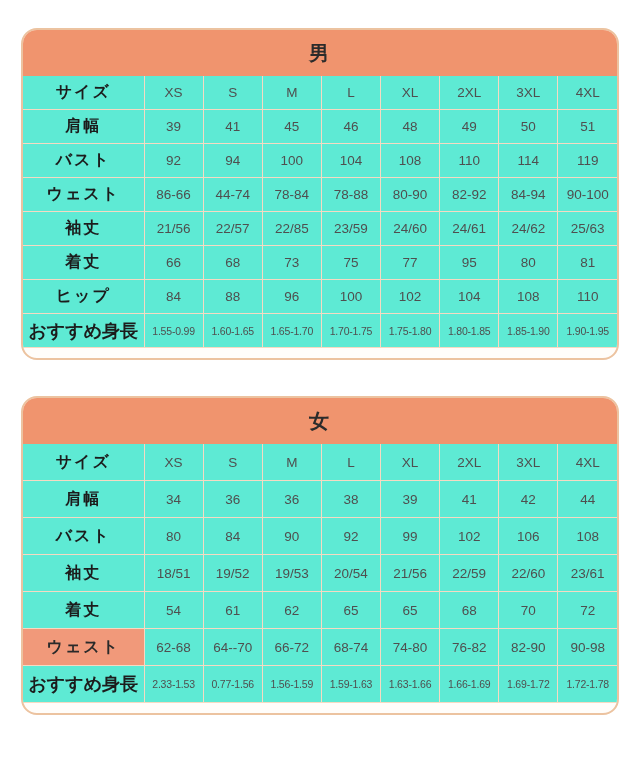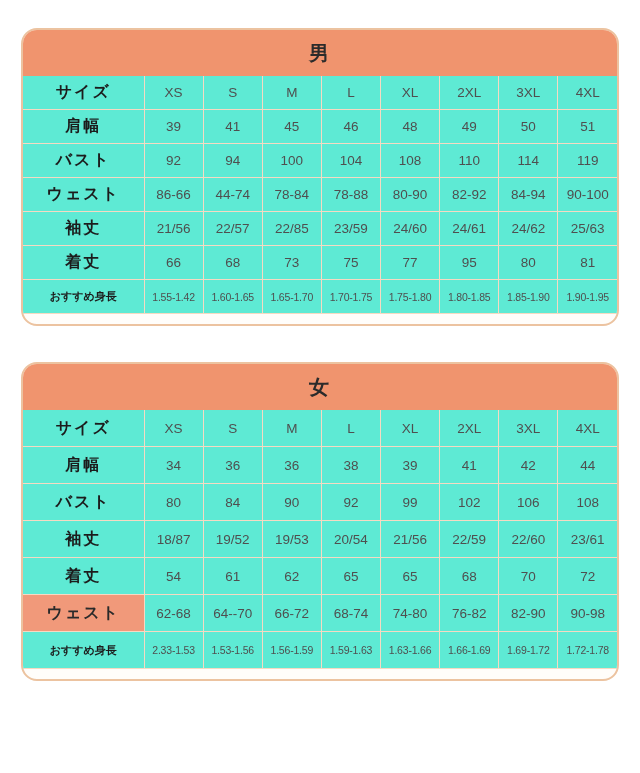--- a/index.html
+++ b/index.html
@@ -51,21 +51,21 @@
     font-weight:bold;
     color:#1c1c1c;
     font-size:16px;
     letter-spacing:2px;
   }
   tr.highlight td.label-cell{
     background:#f1997a;
     color:#2a2a2a;
   }
   tr.small-row td.value-cell{font-size:10.5px;letter-spacing:-0.2px;}
-  tr.small-row td.label-cell{font-size:11px;letter-spacing:0;}
+  tr.small-row td.label-cell{font-size:18px;letter-spacing:0;}
 </style>
 </head>
 <body>
 
 <div class="wrap">
 
   <section class="card card-men">
     <div class="card-header">男</div>
     <table class="size-table">
       <colgroup>
@@ -132,23 +132,34 @@
             <td class="label-cell">着丈</td>
             <td class="value-cell">66</td>
             <td class="value-cell">68</td>
             <td class="value-cell">73</td>
             <td class="value-cell">75</td>
             <td class="value-cell">77</td>
             <td class="value-cell">95</td>
             <td class="value-cell">80</td>
             <td class="value-cell">81</td>
           </tr>
+          <tr>
+            <td class="label-cell">ヒップ</td>
+            <td class="value-cell">84</td>
+            <td class="value-cell">88</td>
+            <td class="value-cell">96</td>
+            <td class="value-cell">100</td>
+            <td class="value-cell">102</td>
+            <td class="value-cell">104</td>
+            <td class="value-cell">108</td>
+            <td class="value-cell">110</td>
+          </tr>
           <tr class="small-row">
             <td class="label-cell">おすすめ身長</td>
-            <td class="value-cell">1.55-1.42</td>
+            <td class="value-cell">1.55-0.99</td>
             <td class="value-cell">1.60-1.65</td>
             <td class="value-cell">1.65-1.70</td>
             <td class="value-cell">1.70-1.75</td>
             <td class="value-cell">1.75-1.80</td>
             <td class="value-cell">1.80-1.85</td>
             <td class="value-cell">1.85-1.90</td>
             <td class="value-cell">1.90-1.95</td>
           </tr>
         </tbody>
     </table>
@@ -190,21 +201,21 @@
             <td class="value-cell">84</td>
             <td class="value-cell">90</td>
             <td class="value-cell">92</td>
             <td class="value-cell">99</td>
             <td class="value-cell">102</td>
             <td class="value-cell">106</td>
             <td class="value-cell">108</td>
           </tr>
           <tr>
             <td class="label-cell">袖丈</td>
-            <td class="value-cell">18/87</td>
+            <td class="value-cell">18/51</td>
             <td class="value-cell">19/52</td>
             <td class="value-cell">19/53</td>
             <td class="value-cell">20/54</td>
             <td class="value-cell">21/56</td>
             <td class="value-cell">22/59</td>
             <td class="value-cell">22/60</td>
             <td class="value-cell">23/61</td>
           </tr>
           <tr>
             <td class="label-cell">着丈</td>
@@ -224,21 +235,21 @@
             <td class="value-cell">66-72</td>
             <td class="value-cell">68-74</td>
             <td class="value-cell">74-80</td>
             <td class="value-cell">76-82</td>
             <td class="value-cell">82-90</td>
             <td class="value-cell">90-98</td>
           </tr>
           <tr class="small-row">
             <td class="label-cell">おすすめ身長</td>
             <td class="value-cell">2.33-1.53</td>
-            <td class="value-cell">1.53-1.56</td>
+            <td class="value-cell">0.77-1.56</td>
             <td class="value-cell">1.56-1.59</td>
             <td class="value-cell">1.59-1.63</td>
             <td class="value-cell">1.63-1.66</td>
             <td class="value-cell">1.66-1.69</td>
             <td class="value-cell">1.69-1.72</td>
             <td class="value-cell">1.72-1.78</td>
           </tr>
         </tbody>
     </table>
   </section>

